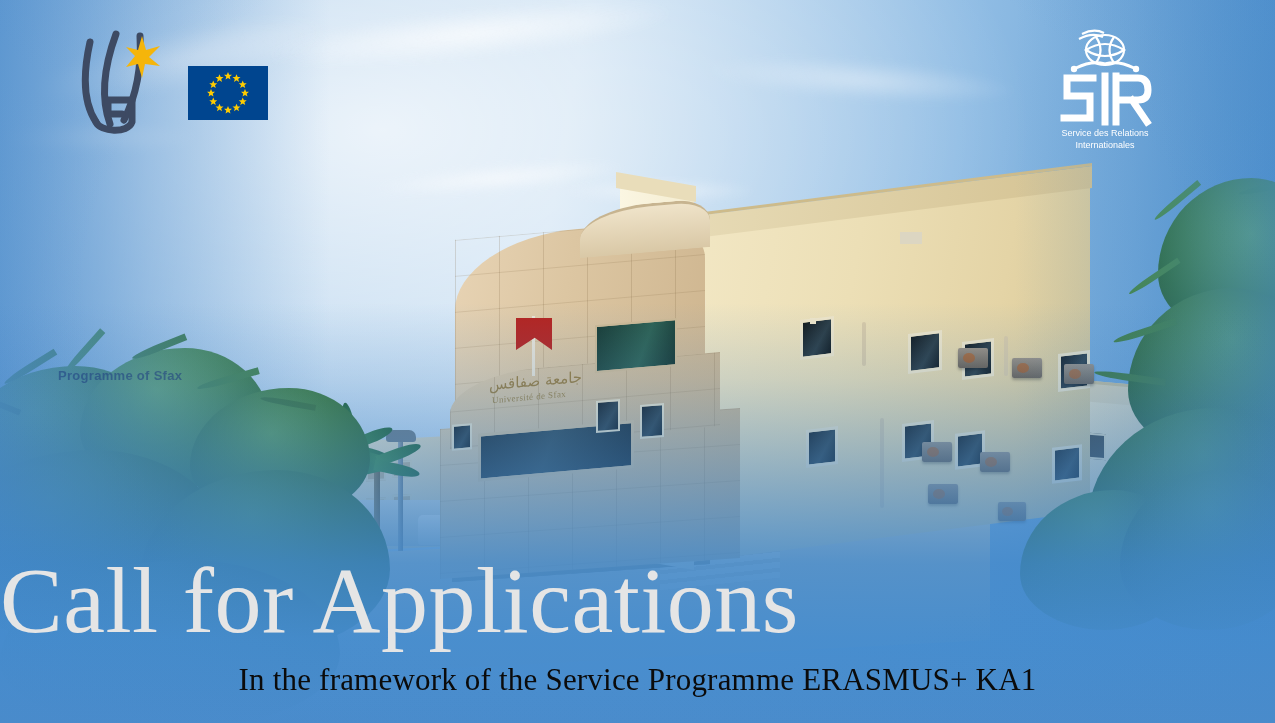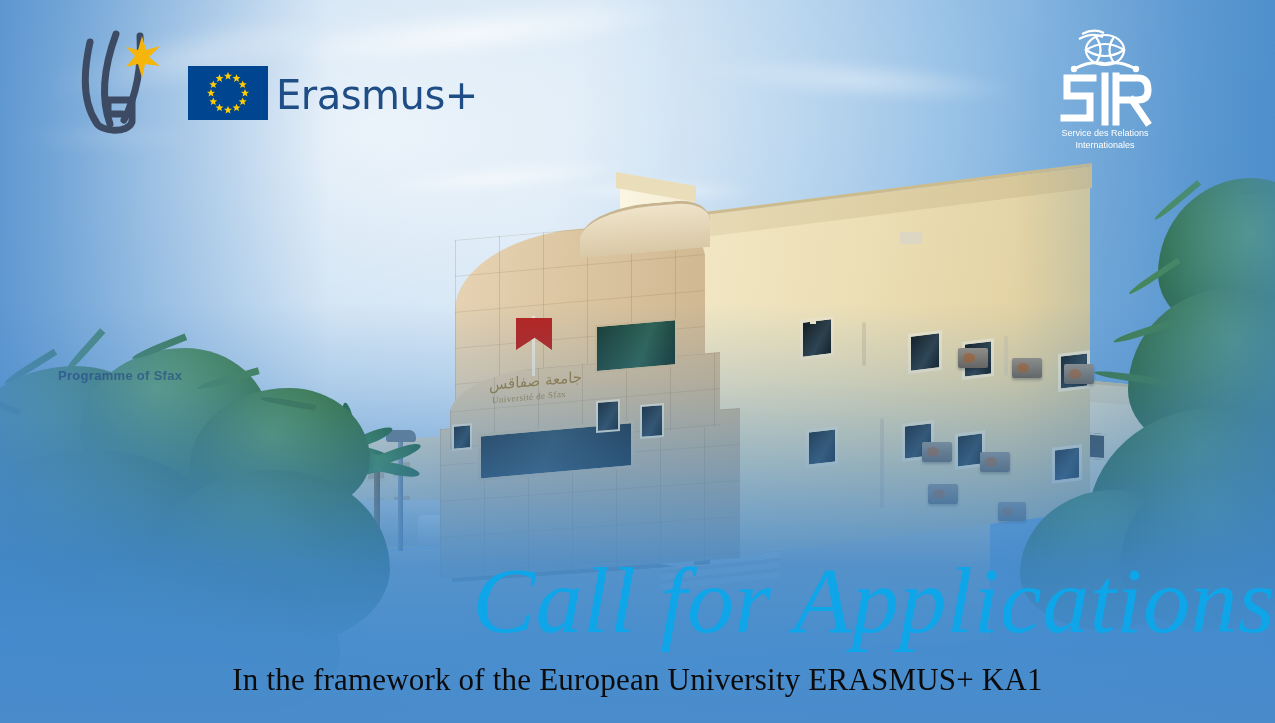--- a/index.html
+++ b/index.html
@@ -189,23 +189,23 @@
 
   
   .logo-uni{position:absolute;left:76px;top:26px;width:86px;height:112px;}
   .logo-eu{position:absolute;left:188px;top:66px;width:80px;height:54px;background:#00458f;}
   .erasmus-word{position:absolute;left:276px;top:72px;font-size:40px;color:#1f4e87;
     font-family:"DejaVu Sans",sans-serif;letter-spacing:-.5px;font-weight:400;}
   .logo-sri{position:absolute;left:1046px;top:26px;width:118px;height:130px;}
 
   
   .title{
-    position:absolute;left:0;right:0;top:553px;text-align:right;
+    position:absolute;left:0;right:0;top:553px;text-align:left;
     font-family:"Liberation Serif",serif;
-    font-size:94px;line-height:1;color:#0ea5e9;letter-spacing:.5px;font-style:italic;
+    font-size:94px;line-height:1;color:#e5e5e5;letter-spacing:.5px;
   }
   .subtitle{
     position:absolute;left:0;right:0;top:663px;text-align:center;
     font-family:"Liberation Serif",serif;
     font-size:31px;line-height:1.1;color:#0b0b0b;letter-spacing:.2px;
   }
   .watermark{
     position:absolute;left:58px;top:368px;
     font-family:"Liberation Sans",sans-serif;font-size:13px;font-weight:bold;
     color:rgba(30,60,130,.55);letter-spacing:.3px;
@@ -427,21 +427,20 @@
           <g transform="rotate(300) translate(0,-17) rotate(-300)">
               <polygon points="0,-4 1.2,-1.2 4,-1.2 1.7,0.8 2.5,3.6 0,1.9 -2.5,3.6 -1.7,0.8 -4,-1.2 -1.2,-1.2"></polygon>
             </g>
           <g transform="rotate(330) translate(0,-17) rotate(-330)">
               <polygon points="0,-4 1.2,-1.2 4,-1.2 1.7,0.8 2.5,3.6 0,1.9 -2.5,3.6 -1.7,0.8 -4,-1.2 -1.2,-1.2"></polygon>
             </g>
         </g>
       </g>
     </svg>
   </div>
-  <div class="erasmus-word">Erasmus+</div>
 
   <div class="logo-sri">
     <svg viewBox="0 0 118 130" width="118" height="130">
 
       <g fill="none" stroke="#ffffff" stroke-width="2.2">
         <ellipse cx="59" cy="24" rx="19" ry="15"></ellipse>
         <path d="M40 24 Q59 12 78 24 Q59 36 40 24Z"></path>
         <path d="M50 11 Q59 24 50 37"></path>
         <path d="M68 11 Q59 24 68 37"></path>
         <path d="M36 8 Q48 2 58 7"></path>
@@ -455,15 +454,15 @@
         <path d="M47 52 H21 V70 H44 V92 H18"></path>
         <path d="M59 50 V96"></path>
         <path d="M70 50 V96 M70 52 H92 Q102 52 102 64 Q102 74 92 74 H72 M86 74 L101 96"></path>
       </g>
       <text x="59" y="110" fill="#ffffff" font-size="9" font-family="Liberation Sans, sans-serif" text-anchor="middle">Service des Relations</text>
       <text x="59" y="122" fill="#ffffff" font-size="9" font-family="Liberation Sans, sans-serif" text-anchor="middle">Internationales</text>
     </svg>
   </div>
 
   <div class="title">Call for Applications</div>
-  <div class="subtitle">In the framework of the European University ERASMUS+ KA1</div>
+  <div class="subtitle">In the framework of the Service Programme ERASMUS+ KA1</div>
 
 </div>
 
 </body></html>

